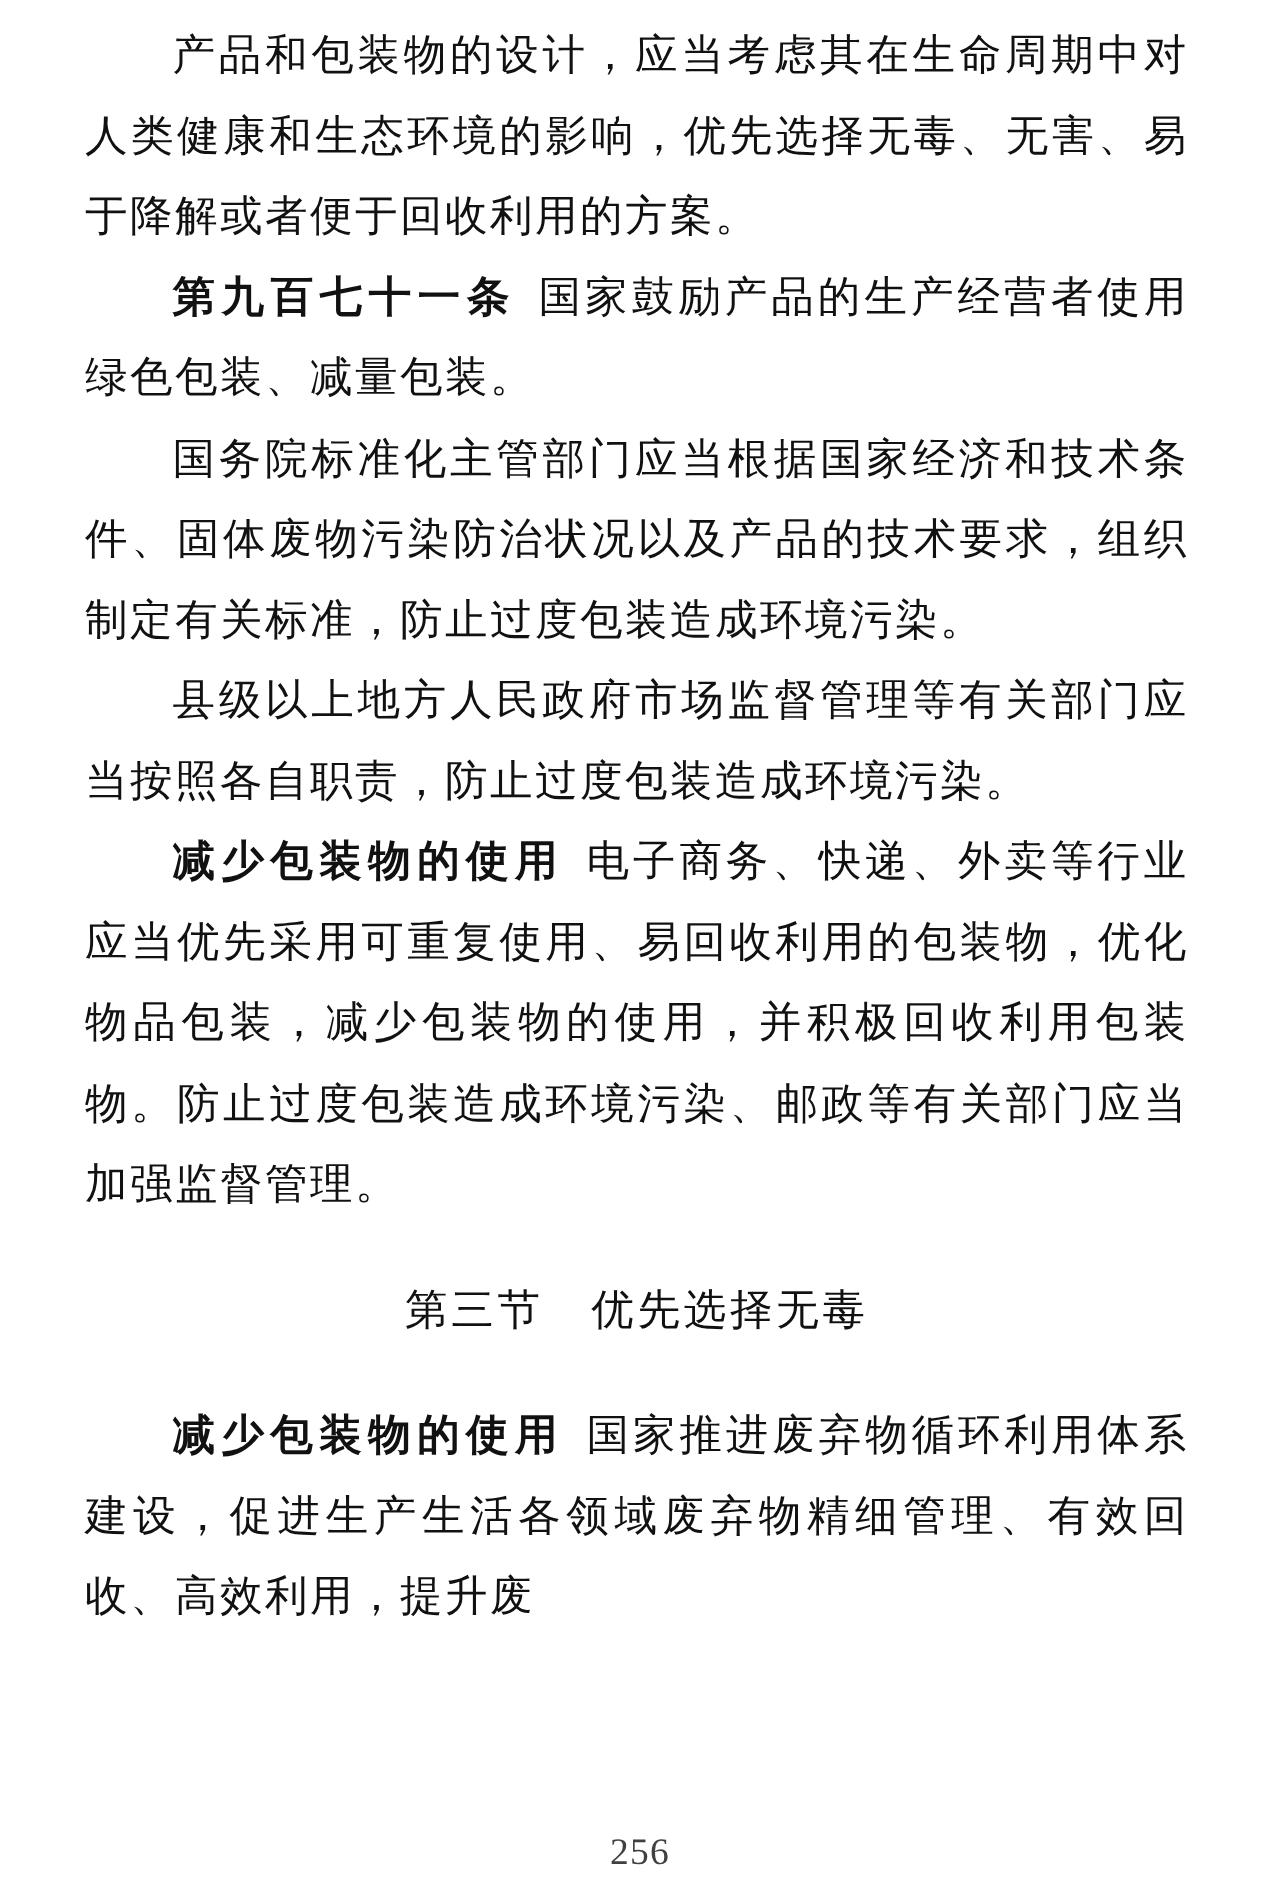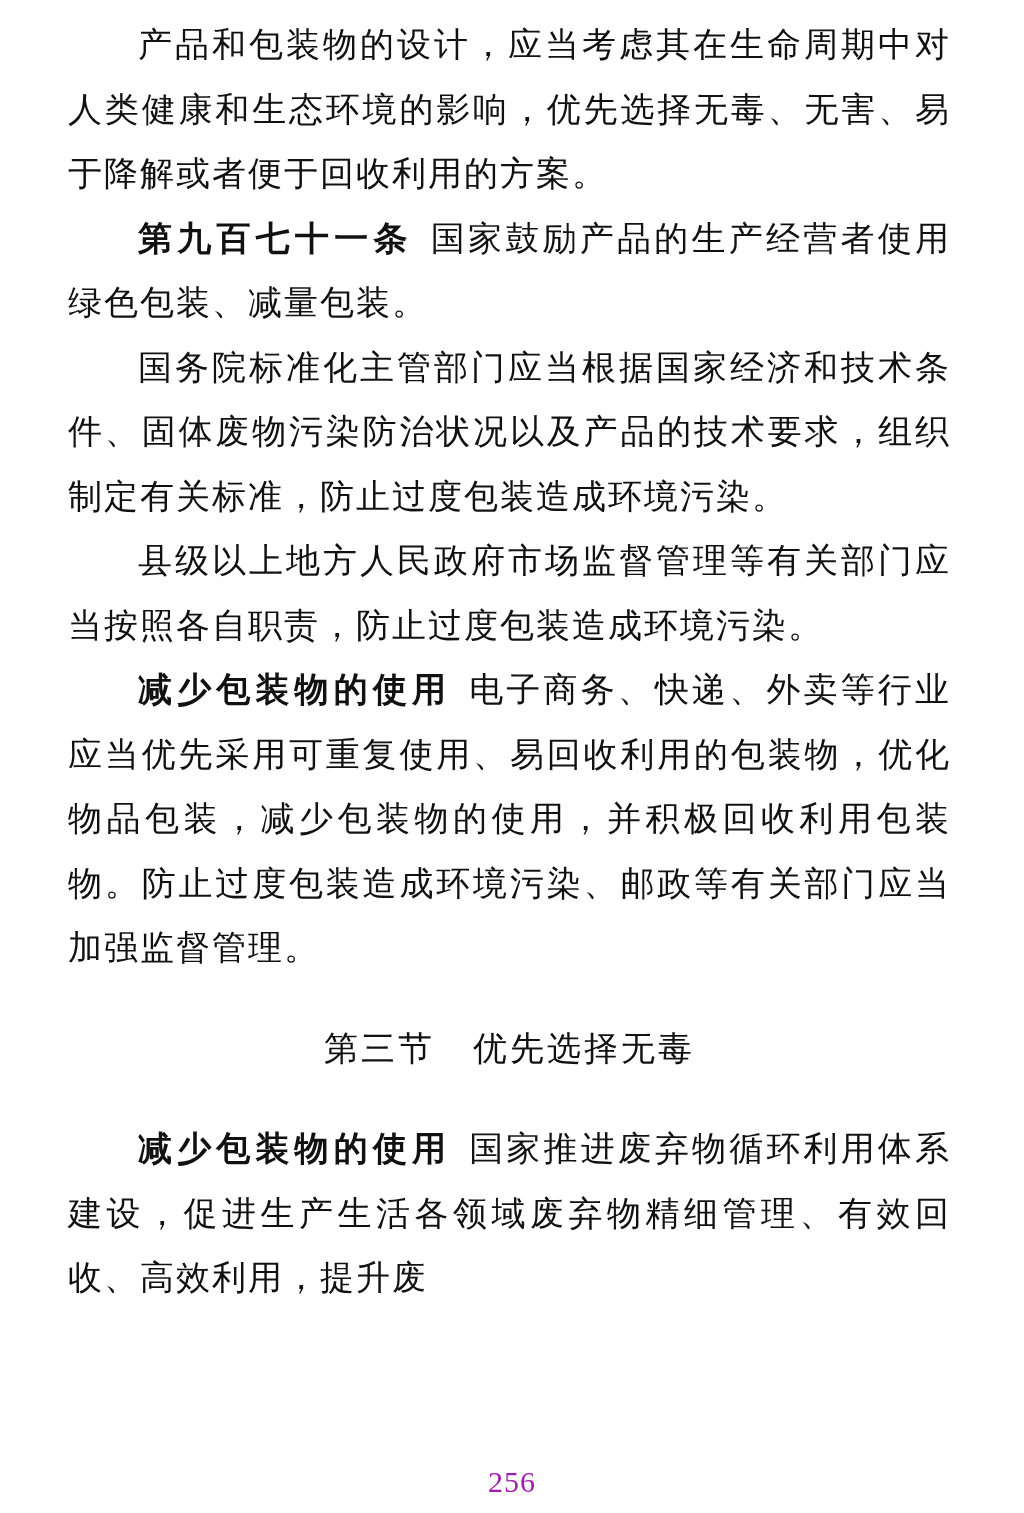--- a/index.html
+++ b/index.html
@@ -48,21 +48,21 @@
   }
   .page-number {
     position: absolute;
     left: 0;
     bottom: 14px;
     width: 100%;
     text-align: center;
     font-size: 30px;
     line-height: 34px;
     letter-spacing: 1px;
-    color: #a21caf;
+    color: #404040;
   }
 </style>
 </head>
 <body>
 
 <div class="page">
   <div id="document-body">
       <p class="para"><span>产品和包装物的设计，应当考虑其在生命周期中对人类健康和生态环境的影响，优先选择无毒、无害、易于降解或者便于回收利用的方案。</span></p>
       <p class="para"><span class="article-head">第九百七十一条</span><span>国家鼓励产品的生产经营者使用绿色包装、减量包装。</span></p>
       <p class="para"><span>国务院标准化主管部门应当根据国家经济和技术条件、固体废物污染防治状况以及产品的技术要求，组织制定有关标准，防止过度包装造成环境污染。</span></p>

